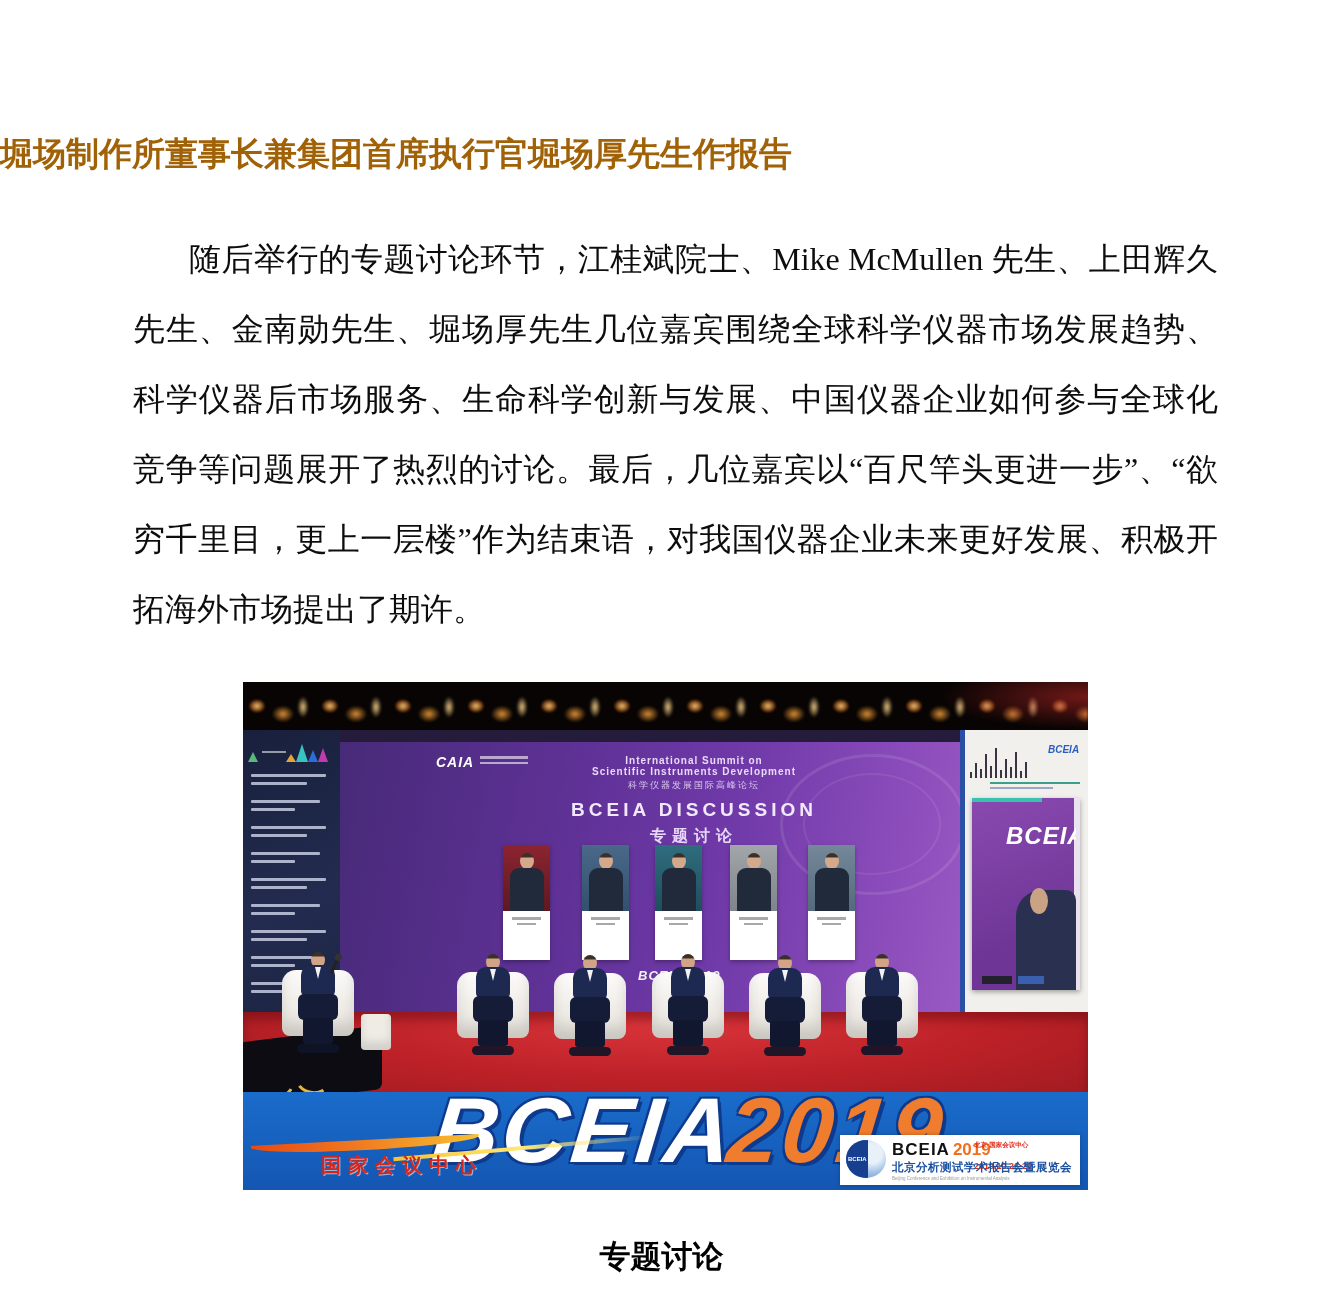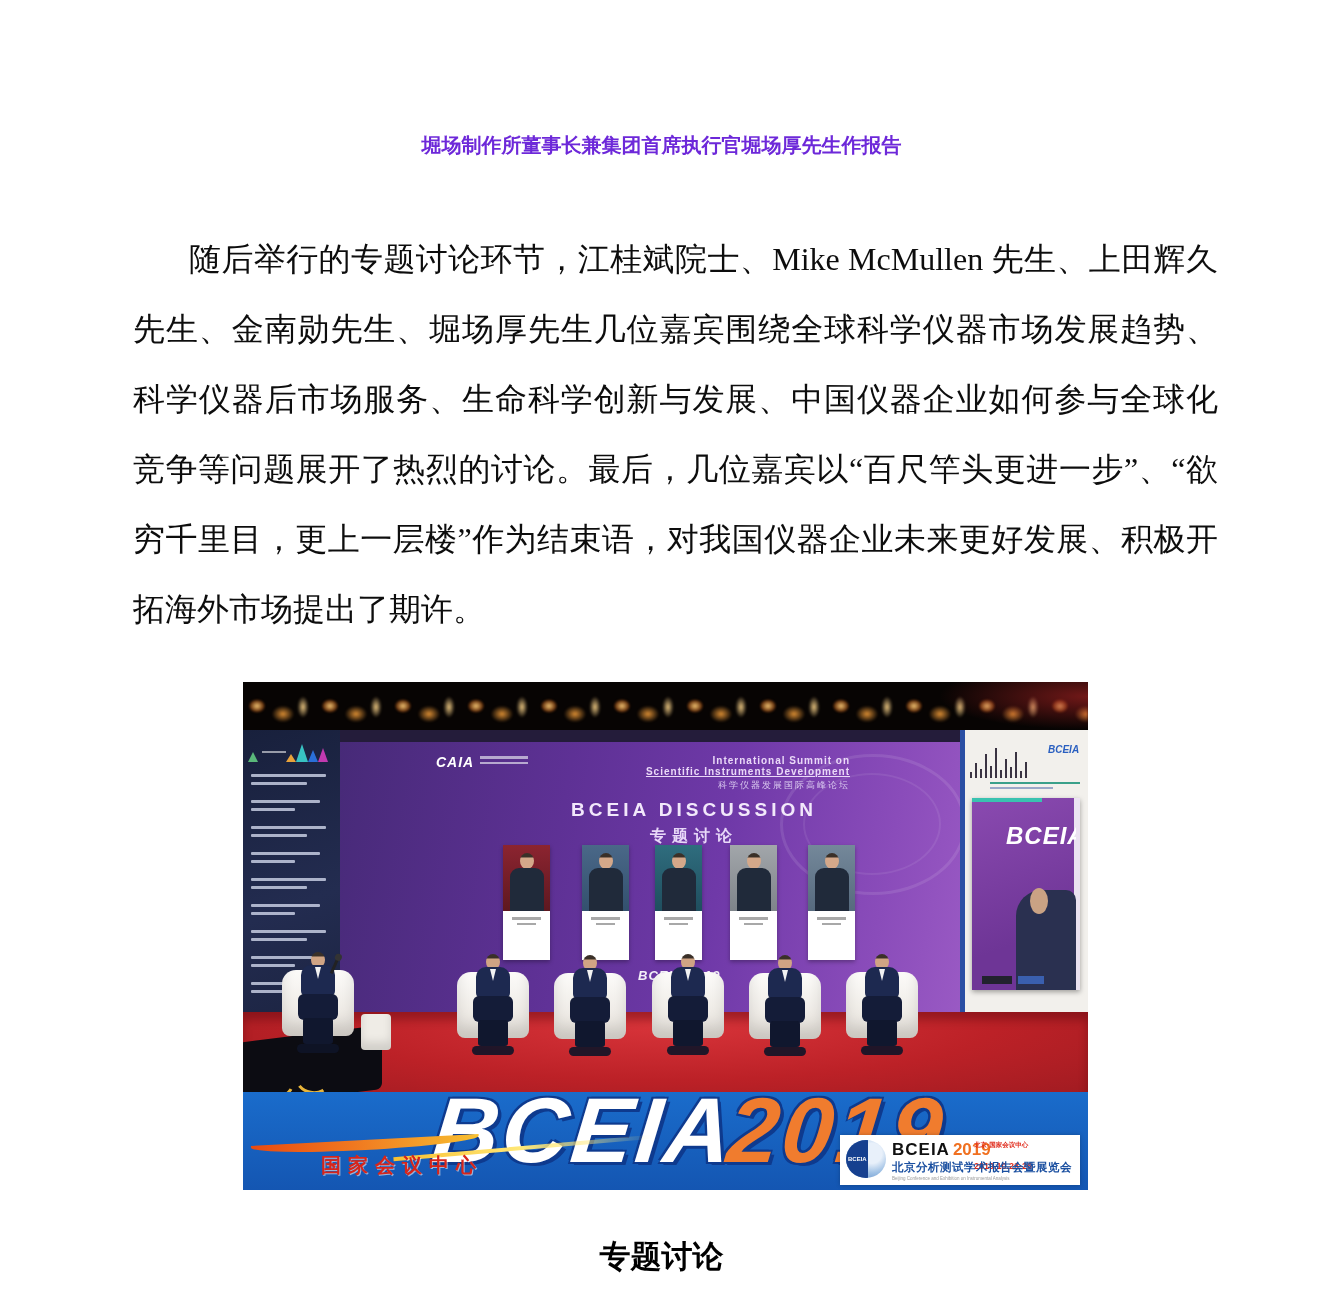--- a/index.html
+++ b/index.html
@@ -1,21 +1,21 @@
 <!DOCTYPE html>
 <html><head>
 <meta charset="utf-8">
 <style>
   html,body { margin:0; padding:0; background:#ffffff; }
   .page { position:relative; width:1323px; height:1308px; background:#fff; overflow:hidden;
           font-family:"Liberation Serif", serif; color:#111; }
 
   
-  .doc-title { position:absolute; left:0; top:132px; width:100%; text-align:center;
-               font-family:"Liberation Sans", sans-serif; font-weight:bold; font-size:20px; color:#6d28d9; }
+  .doc-title { position:absolute; left:0; top:132px; width:100%; 
+               font-family:"Liberation Sans", sans-serif; font-weight:bold; font-size:33px; color:#a16207; }
   .doc-body  { position:absolute; left:133px; top:224px; width:1085px;
                font-size:32px; line-height:70px; text-align:justify; text-indent:56px; color:#0d0d0d; }
   .doc-caption { position:absolute; left:0; top:1236px; width:100%; text-align:center;
                font-family:"Liberation Sans", sans-serif; font-weight:bold; font-size:31px; color:#000; }
 
   
   .photo { position:absolute; left:243px; top:682px; width:845px; height:508px; overflow:hidden;
            background:#241c3a; font-family:"Liberation Sans", sans-serif; }
   .photo * { position:absolute; }
 
@@ -48,23 +48,23 @@
   .agenda-bars i:nth-child(4n+2){ width:68%; margin-bottom:15px; }
   .agenda-bars i:nth-child(4n+3){ width:84%; }
   .agenda-bars i:nth-child(4n+4){ width:54%; margin-bottom:15px; }
 
   
   .ph-backdrop { left:97px; top:60px; width:620px; height:288px; z-index:1;
     background:linear-gradient(100deg,#472a78 0%,#5e3195 35%,#6f39a8 60%,#8a4cba 85%,#9a5ac4 100%); }
   .caia { left:96px; top:12px; color:#fff; font-weight:900; font-style:italic; font-size:14px; letter-spacing:1px; }
   .caia-sub { left:140px; top:14px; width:48px; }
   .caia-sub i { position:static; display:block; height:2.5px; background:#cfc8e0; opacity:.8; margin-bottom:3px; }
-  .summit { left:198px; top:13px; width:312px; text-align:right; color:#ead9f8; }
+  .summit { left:198px; top:13px; width:312px; text-align:center; color:#ead9f8; }
   .summit .s1 { position:static; display:block; font-size:10px; font-weight:bold; letter-spacing:1px; }
-  .summit .s2 { position:static; display:block; font-size:10px; font-weight:bold; letter-spacing:1px;text-decoration:underline; }
+  .summit .s2 { position:static; display:block; font-size:10px; font-weight:bold; letter-spacing:1px; }
   .summit .s3 { position:static; display:block; font-size:9px; margin-top:2px; letter-spacing:2px; color:#d9c8ef; }
   .panel-en { left:198px; top:57px; width:312px; text-align:center; color:#f2e8fb; font-size:19px; font-weight:bold; letter-spacing:4px; }
   .panel-cn { left:198px; top:84px; width:312px; text-align:center; color:#e8d8f8; font-size:16px; font-weight:bold; letter-spacing:6px; }
   .wm-ellipse { left:440px; top:12px; width:180px; height:135px; border:3px solid rgba(255,255,255,.10); border-radius:50%; }
   .wm-ellipse::after { content:''; position:absolute; left:20px; top:16px; width:134px; height:98px; border:2px solid rgba(255,255,255,.08); border-radius:50%; }
   .stage-logo { left:298px; top:226px; color:rgba(255,255,255,.92); font-weight:bold; font-style:italic; font-size:13px; letter-spacing:1px; }
 
   
   .ports { left:0; top:0; width:620px; height:288px; }
   .card { top:103px; width:47px; height:115px; background:#fff; box-shadow:0 2px 4px rgba(0,0,0,.3); }

